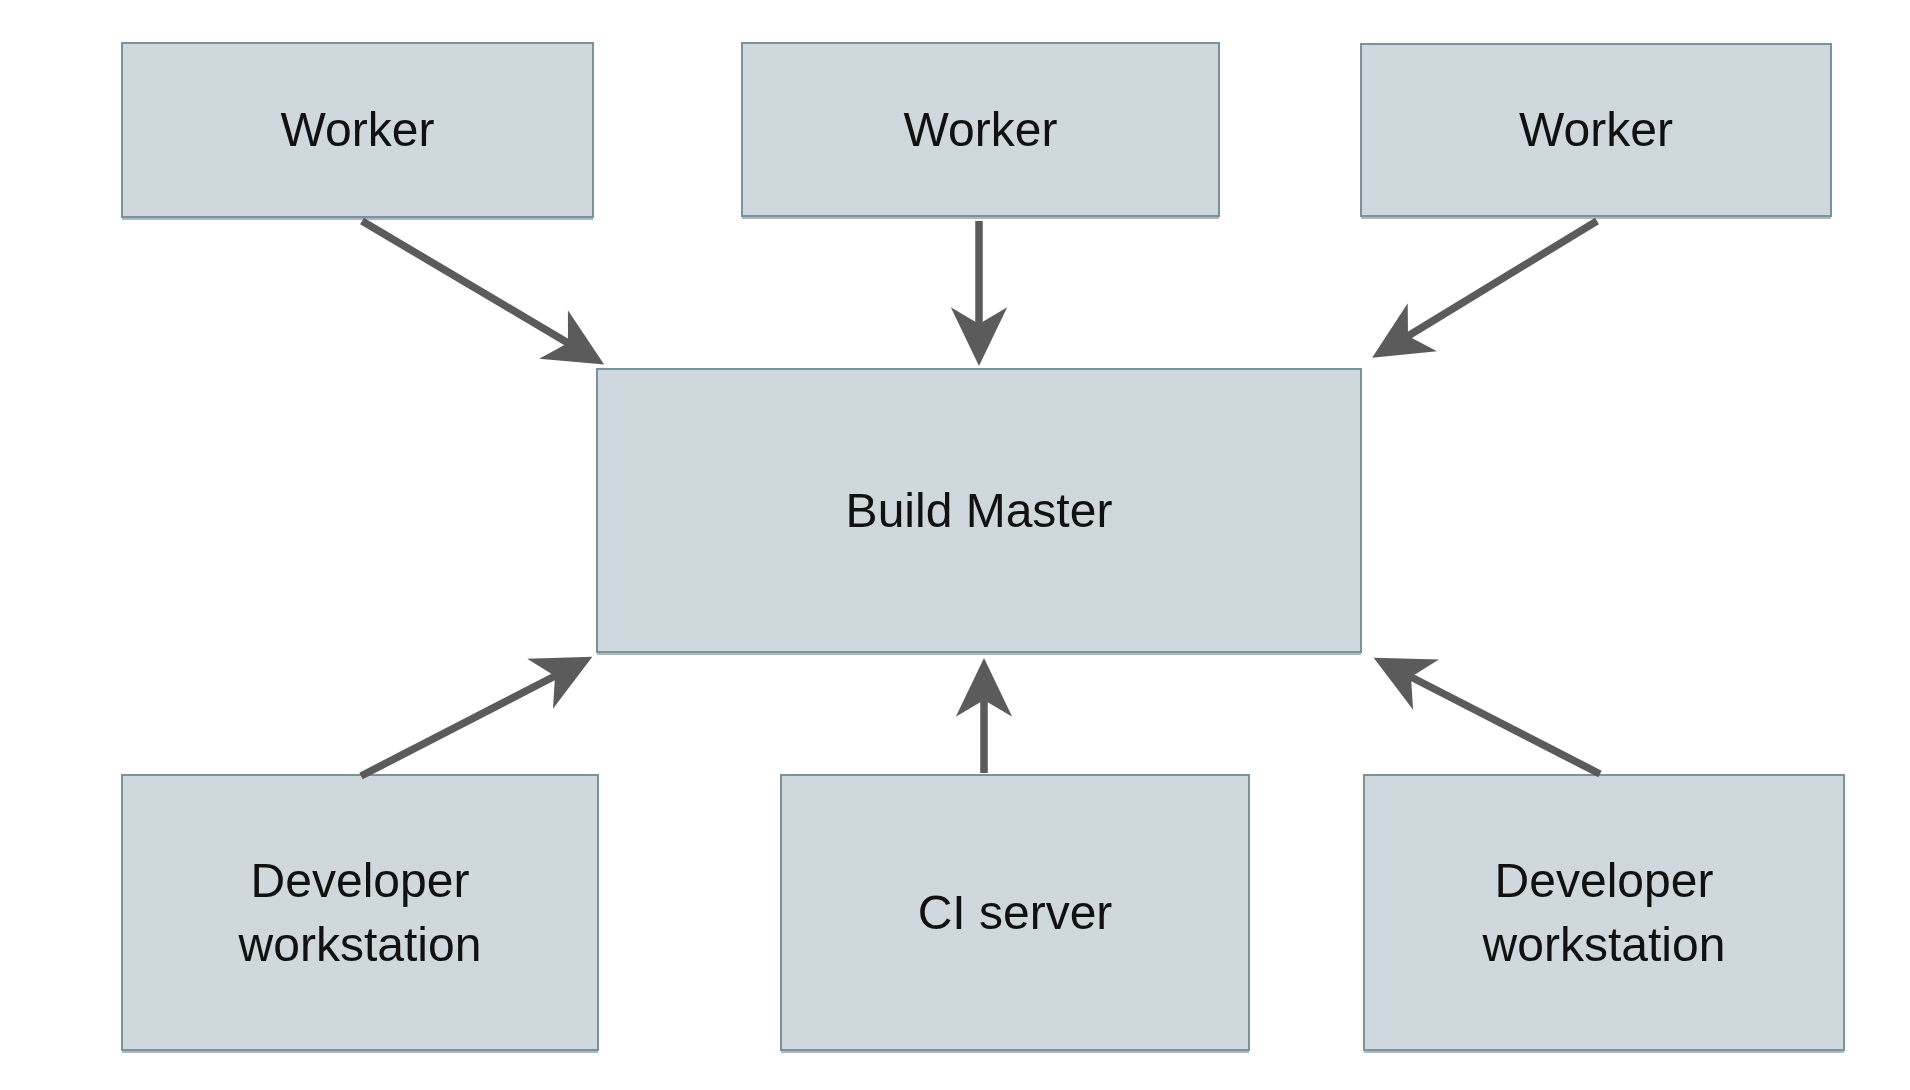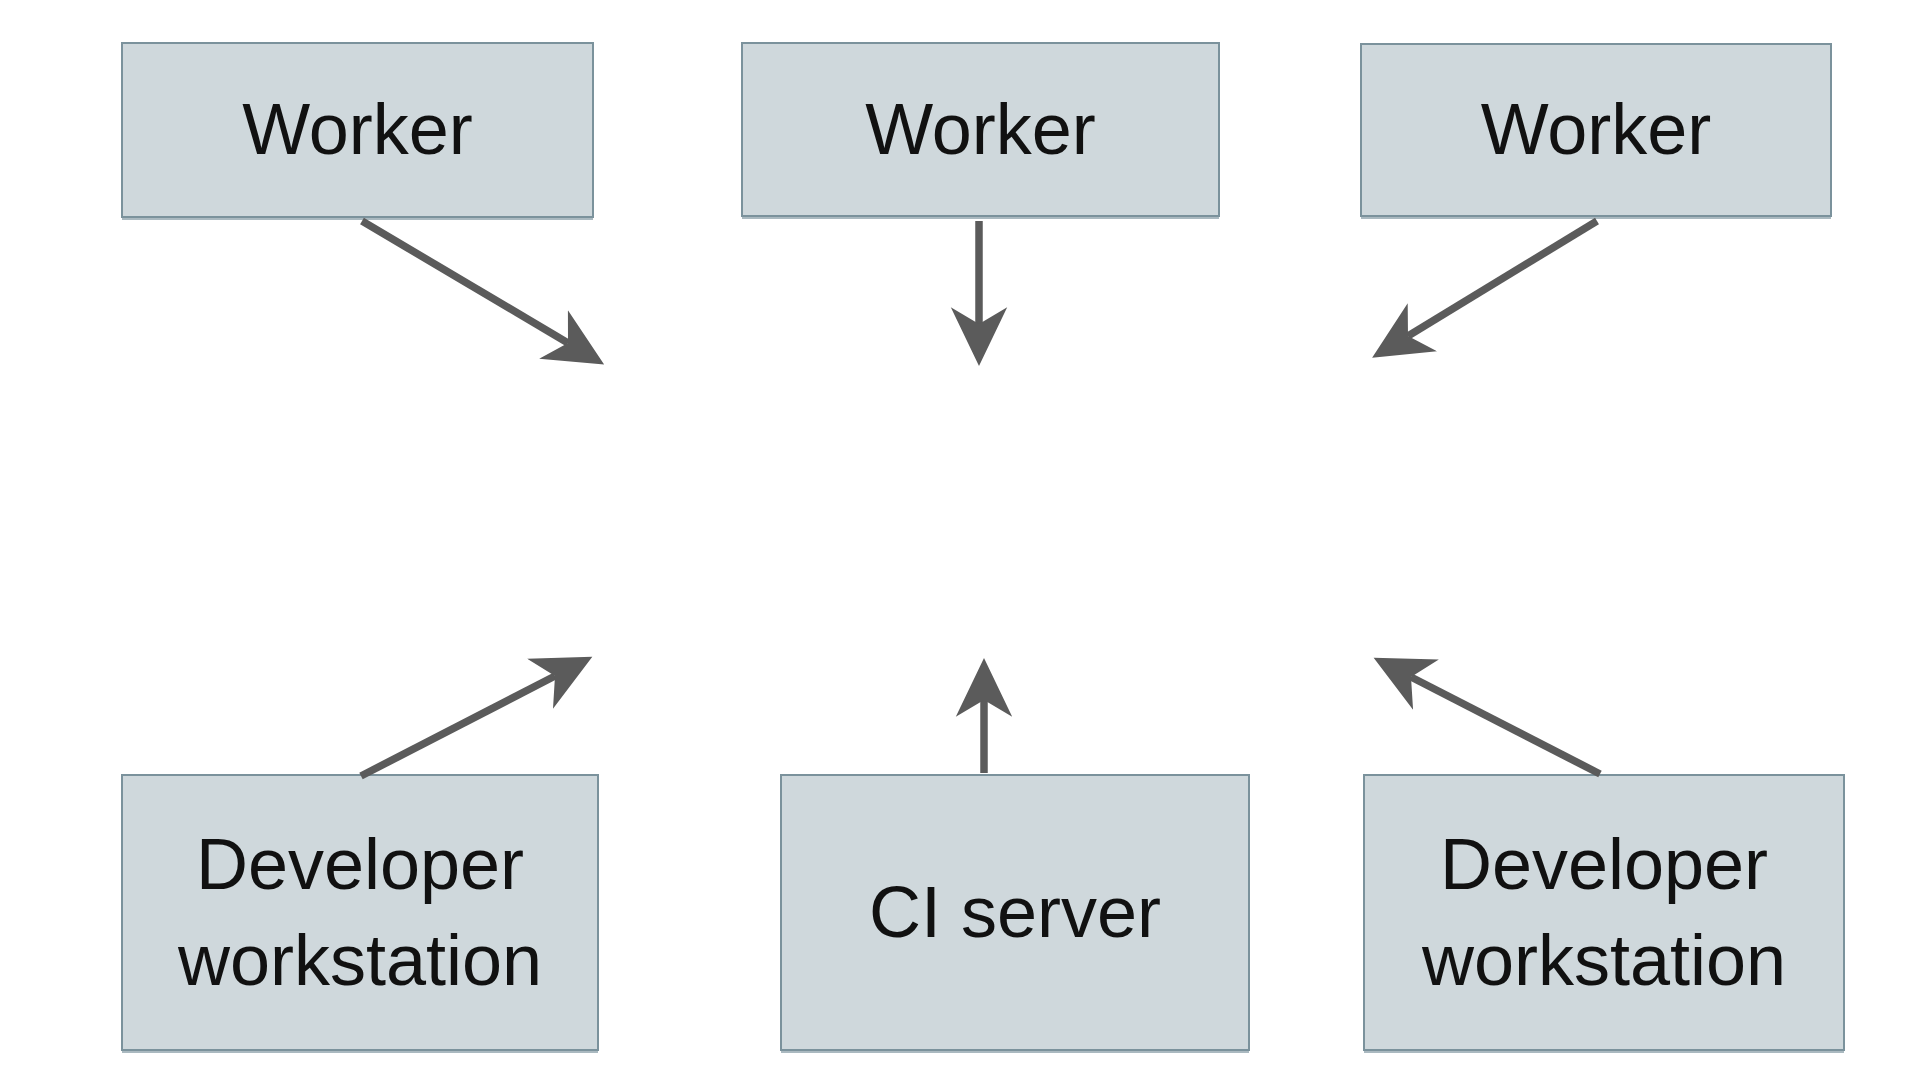--- a/index.html
+++ b/index.html
@@ -21,21 +21,21 @@
     position: absolute;
     box-sizing: border-box;
     background: var(--node-fill, #cfd8dc);
     border: 2px solid var(--node-border, #7b929c);
     box-shadow: 0 3px 0 -1px rgba(100, 128, 141, 0.55);
     display: flex;
     align-items: center;
     justify-content: center;
     text-align: center;
     color: var(--text, #111111);
-    font-size: 72px;
+    font-size: 48px;
     line-height: 1.33;
     padding: 0 10px;
   }
   
   .n-worker-1 { left: 121px;  top: 42px;  width: 473px; height: 176px; }
   .n-worker-2 { left: 741px;  top: 42px;  width: 479px; height: 175px; }
   .n-worker-3 { left: 1360px; top: 43px;  width: 472px; height: 174px; }
   
   .n-build-master { left: 596px; top: 368px; width: 766px; height: 285px; }
   
@@ -68,20 +68,23 @@
   <div class="node n-worker-1">
     <span>Worker</span>
   </div>
   <div class="node n-worker-2">
     <span>Worker</span>
   </div>
   <div class="node n-worker-3">
     <span>Worker</span>
   </div>
 
+  <div class="node n-build-master">
+    <span>Build Master</span>
+  </div>
 
   <div class="node n-dev-left">
     <span>Developer workstation</span>
   </div>
   <div class="node n-ci-server">
     <span>CI server</span>
   </div>
   <div class="node n-dev-right">
     <span>Developer workstation</span>
   </div>

